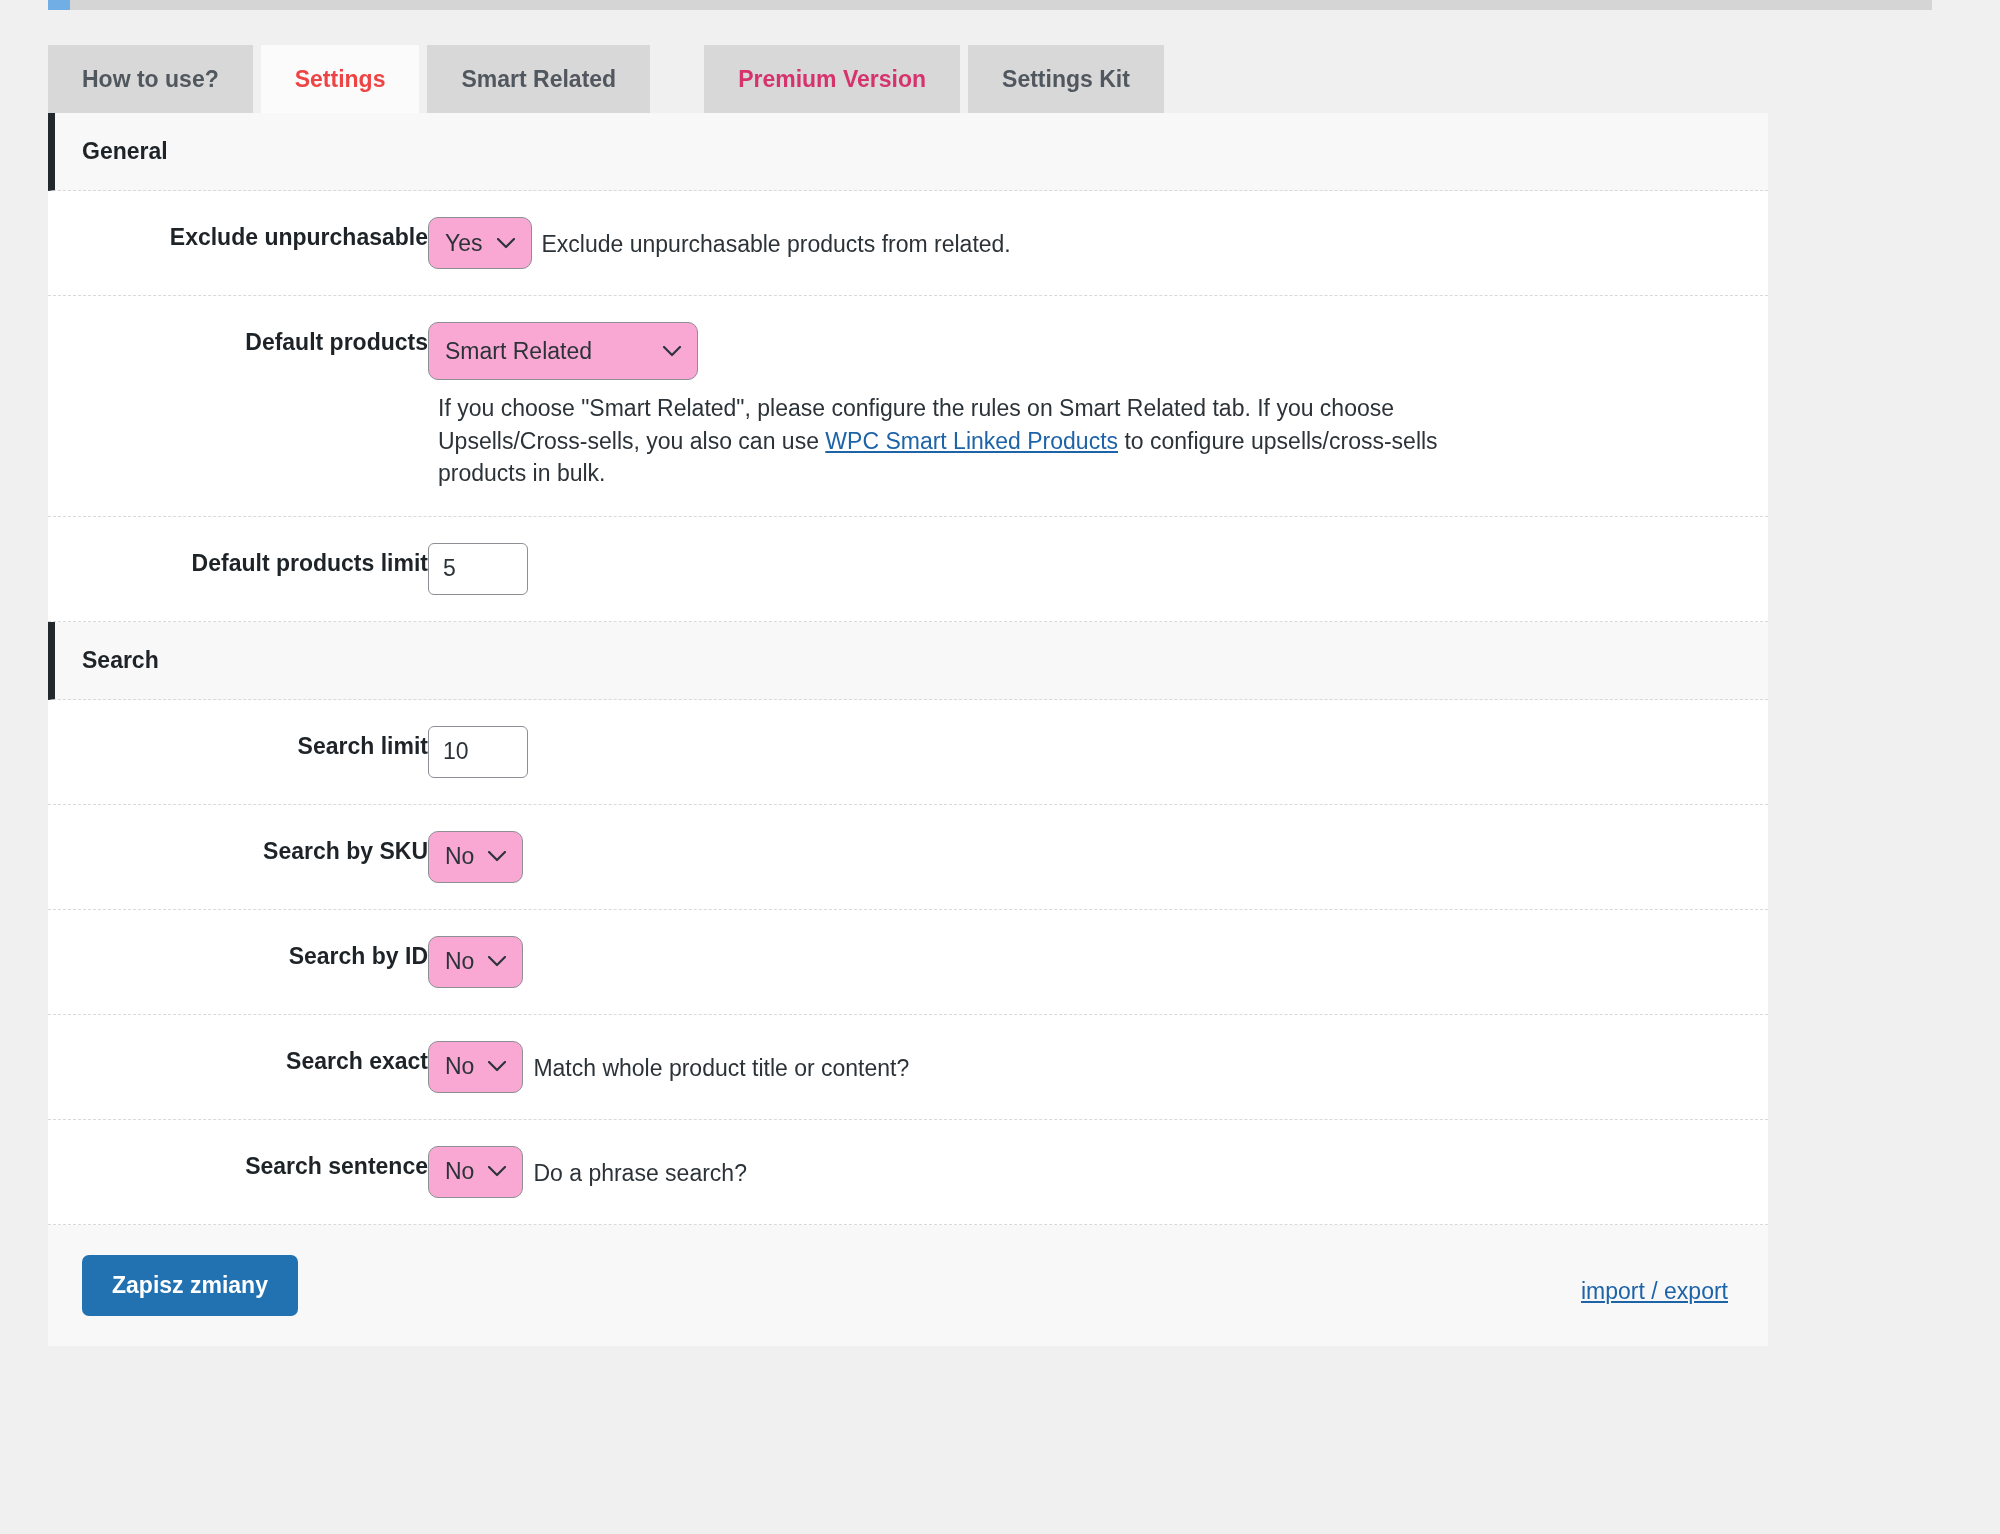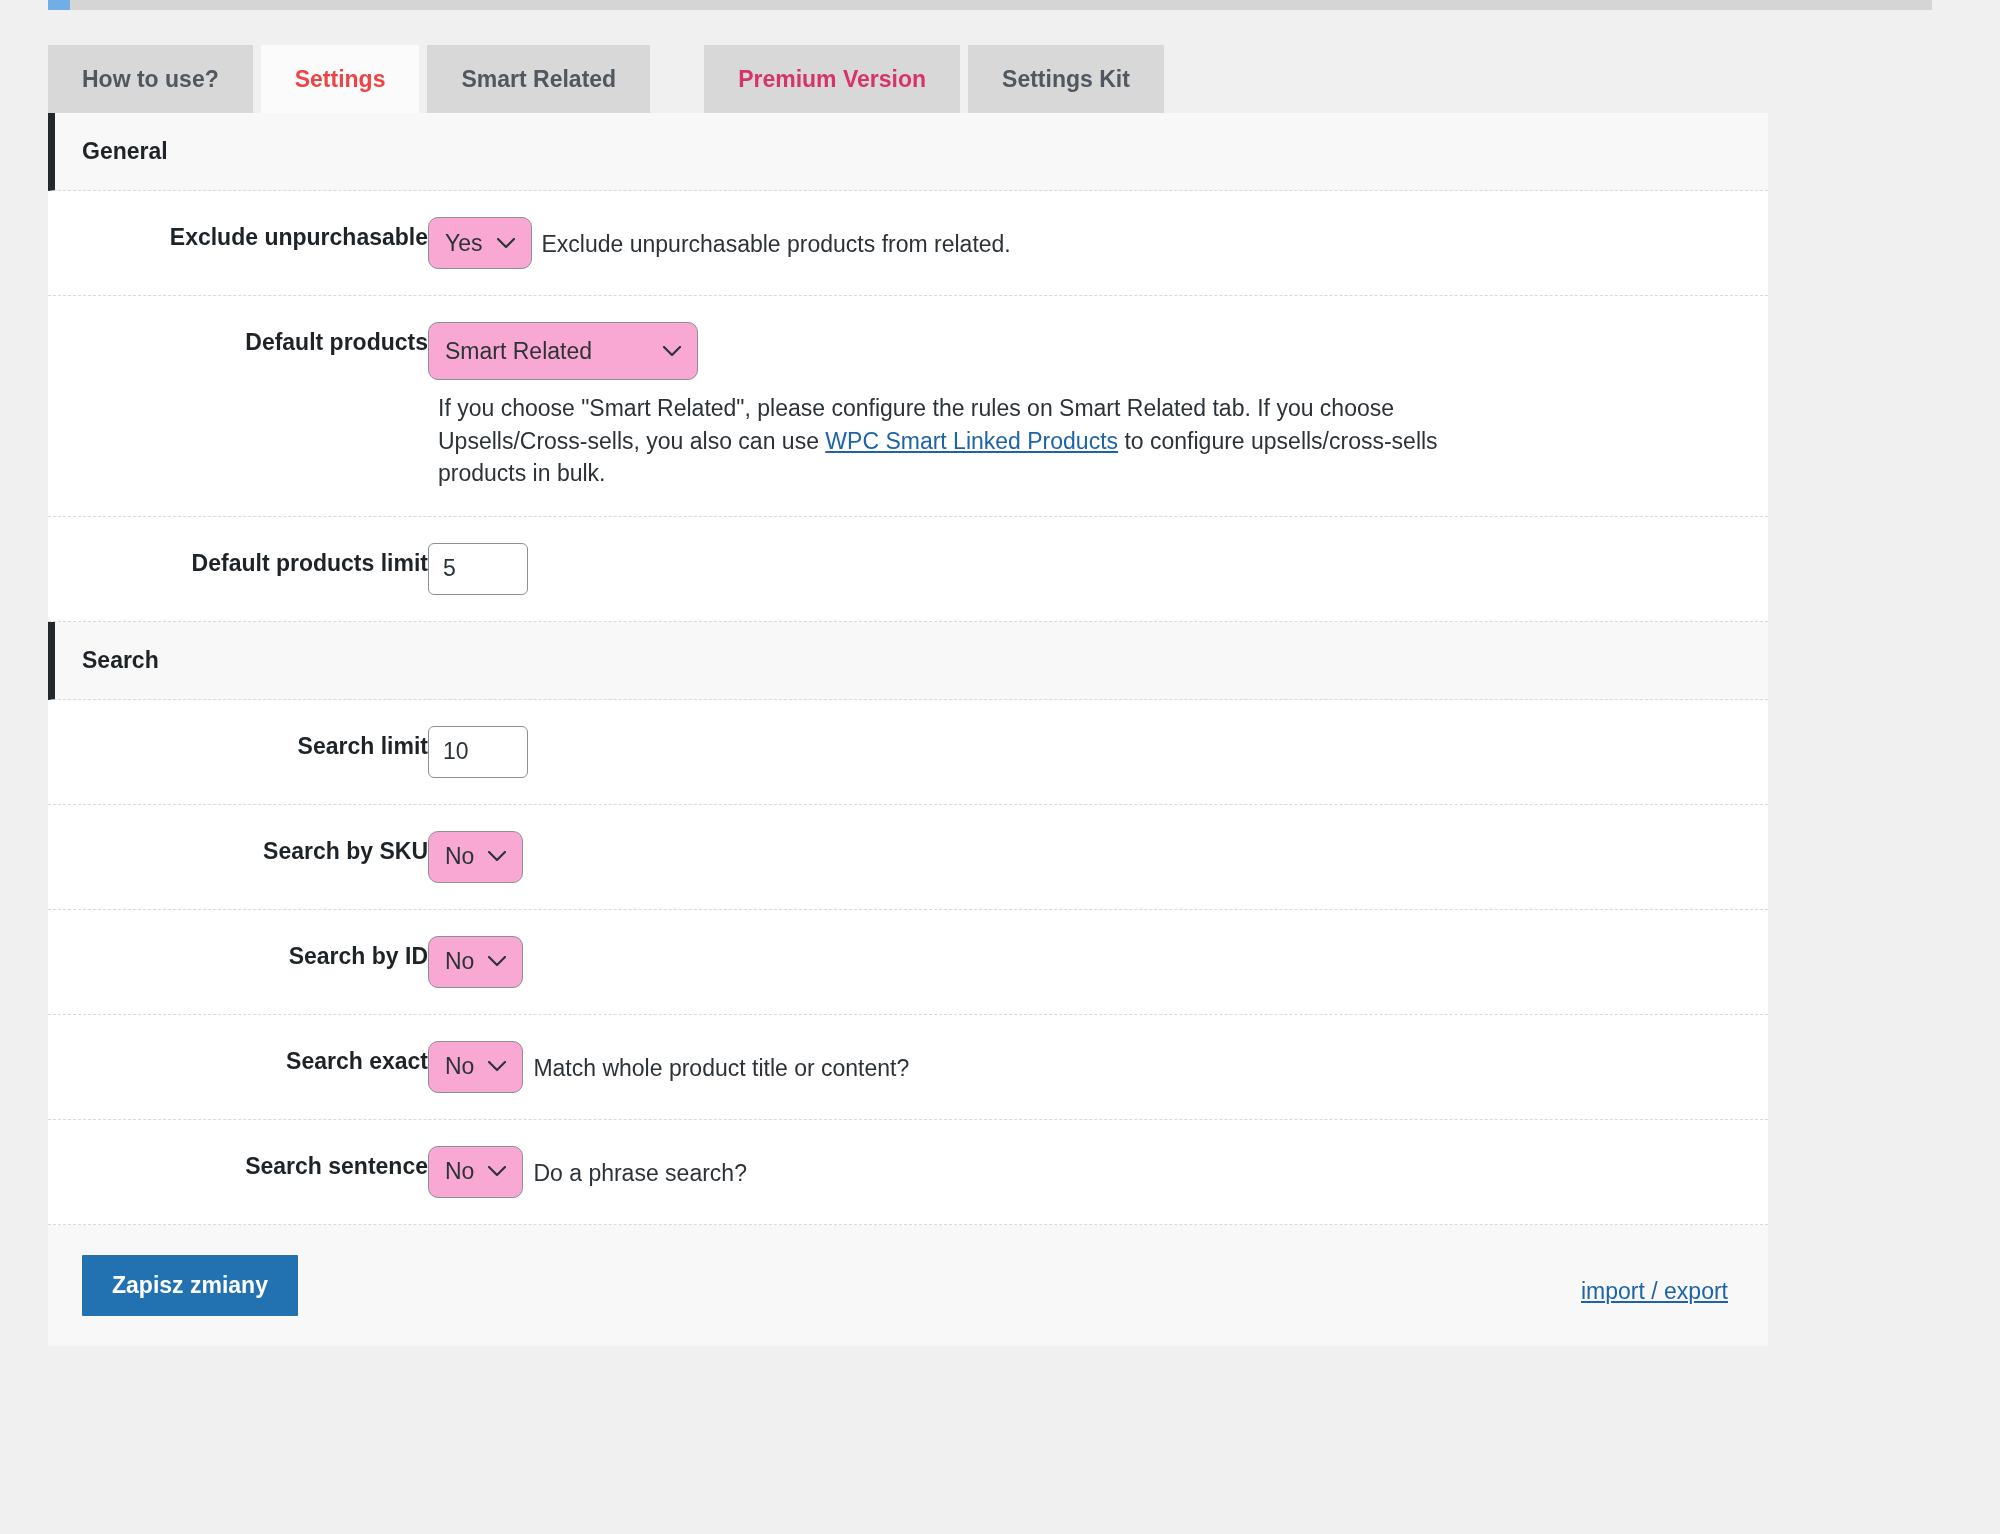--- a/index.html
+++ b/index.html
@@ -189,21 +189,21 @@
     align-items: center;
     justify-content: space-between;
     padding: 30px 40px 30px 34px;
     box-sizing: border-box;
     min-height: 116px;
   }
   .btn-primary {
     background: #2271b1;
     color: #ffffff;
     border: none;
-    border-radius: 1px;
+    border-radius: 7px;
     font-family: "Liberation Sans", sans-serif;
     font-weight: bold;
     font-size: 23px;
     padding: 17px 30px;
     cursor: pointer;
   }
   .link-plain {
     color: #1d63a8;
     text-decoration: underline;
     font-size: 23px;

